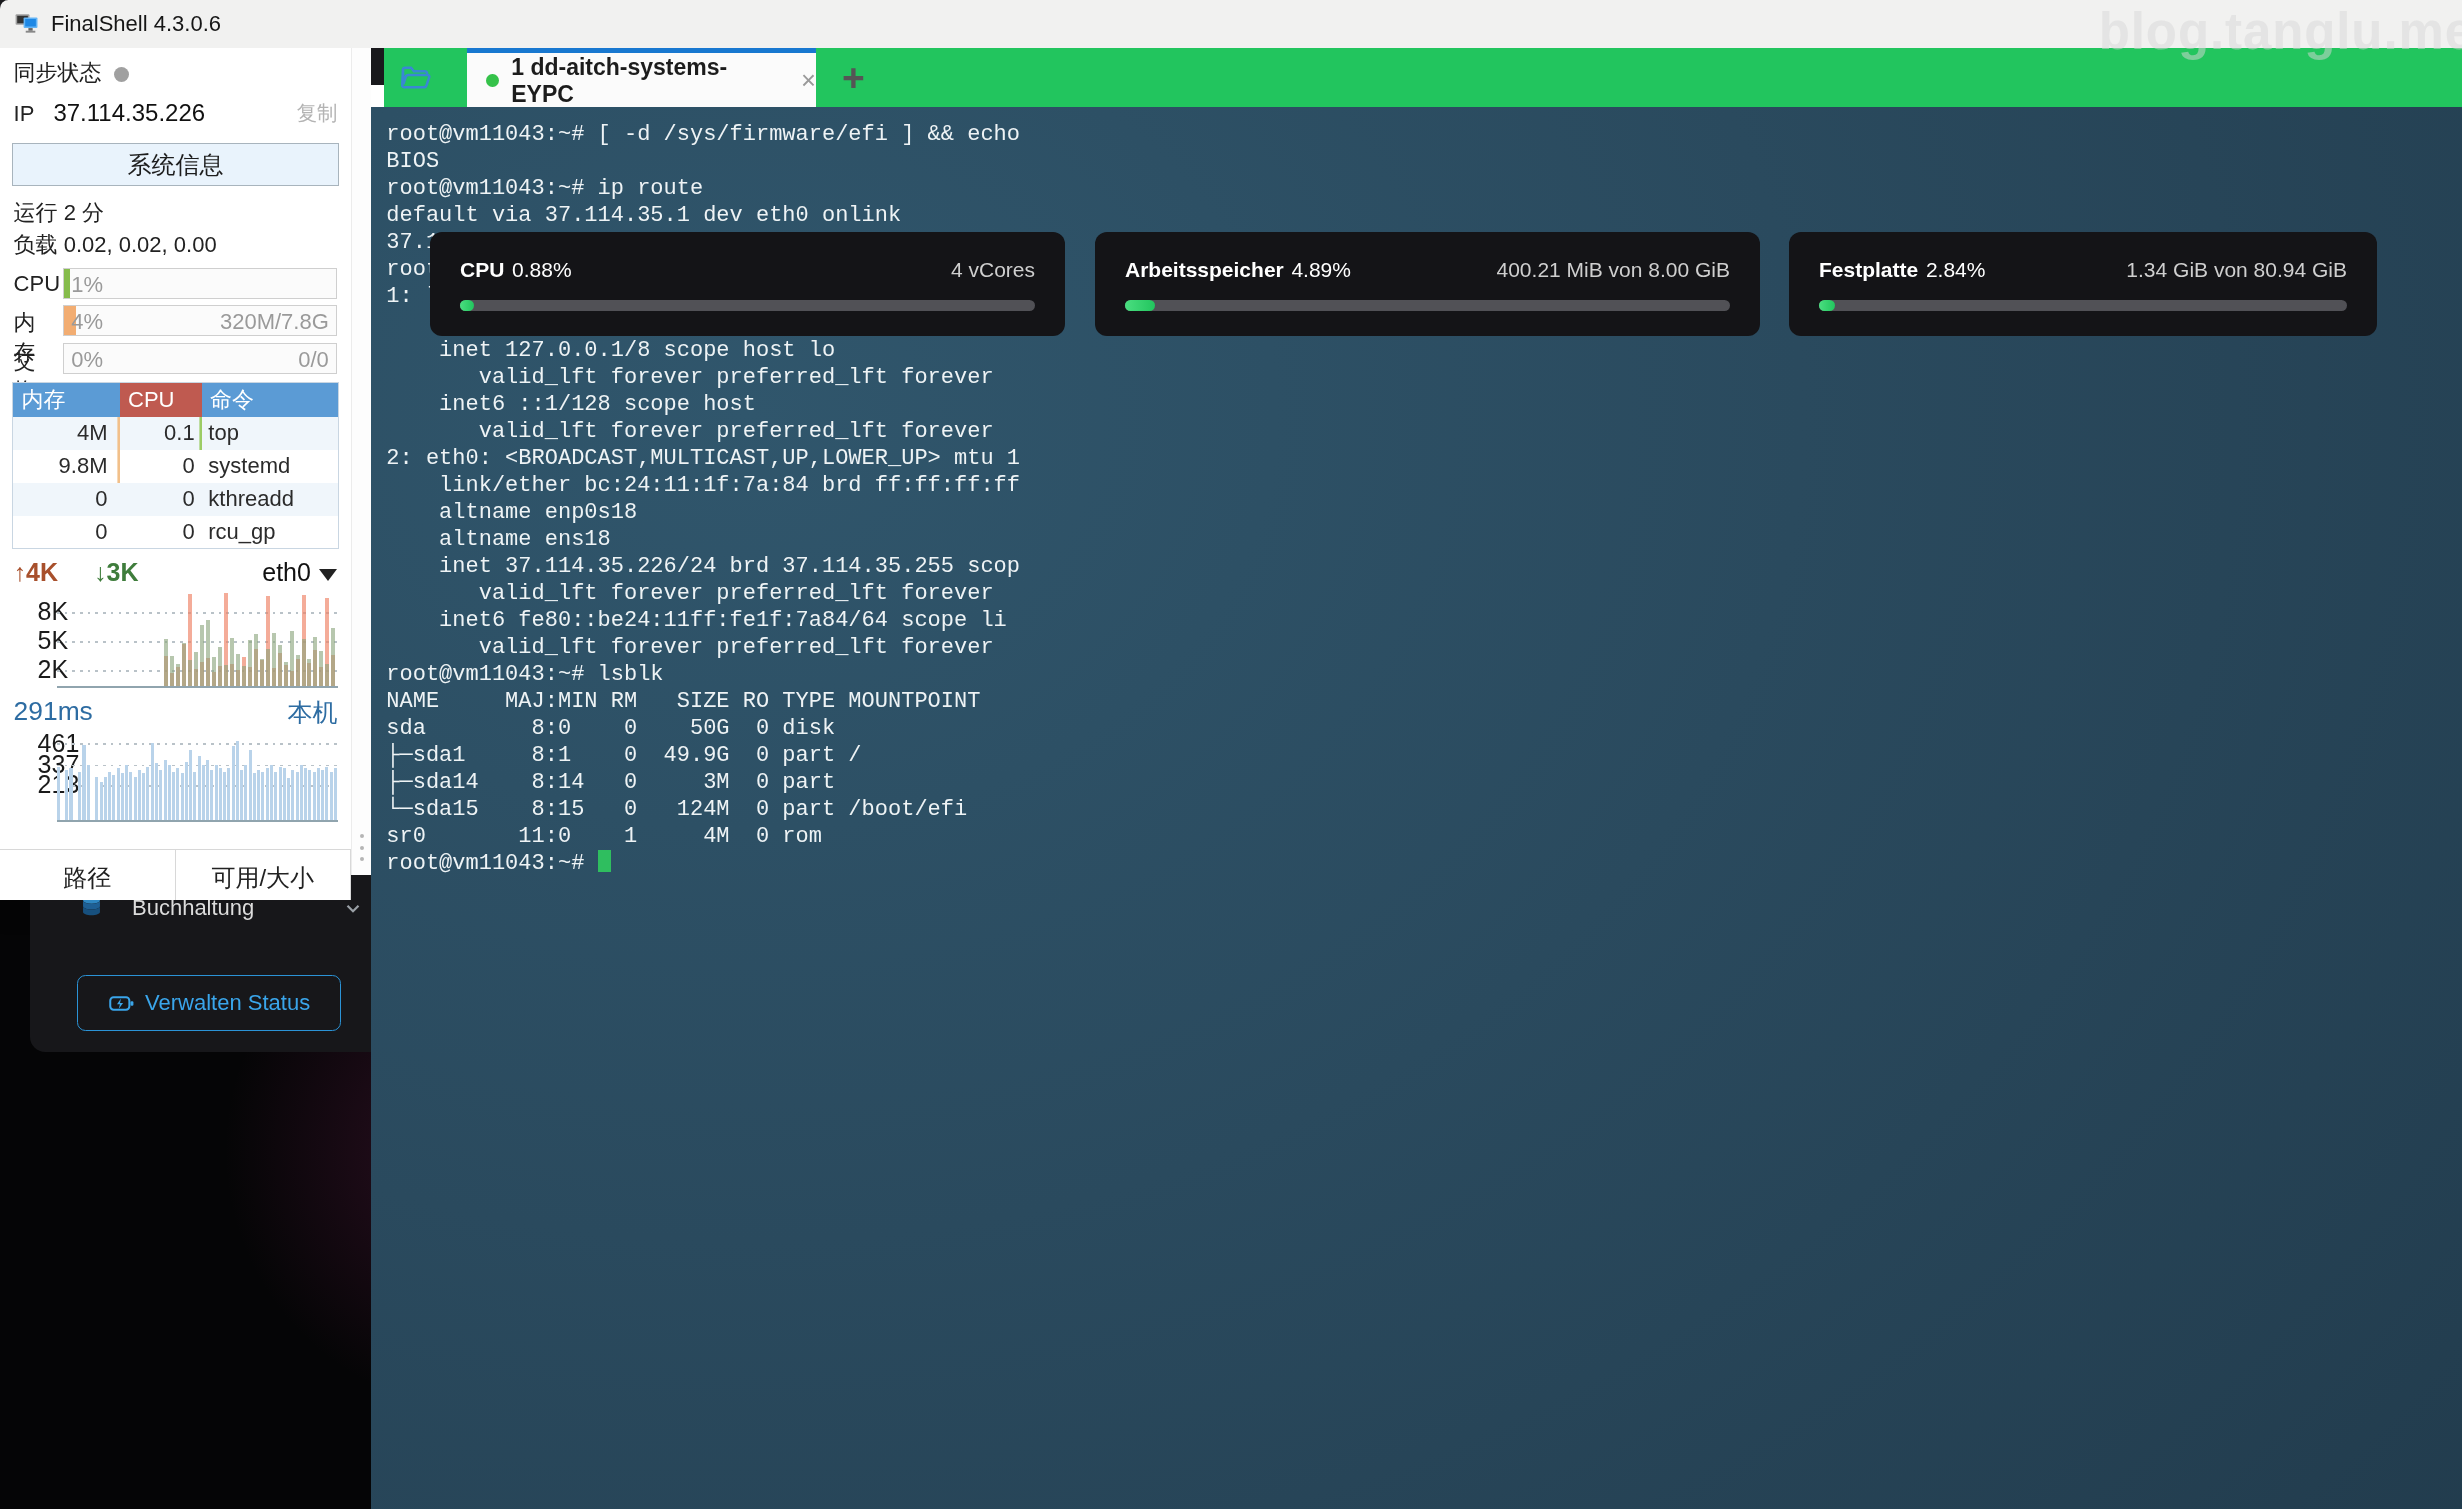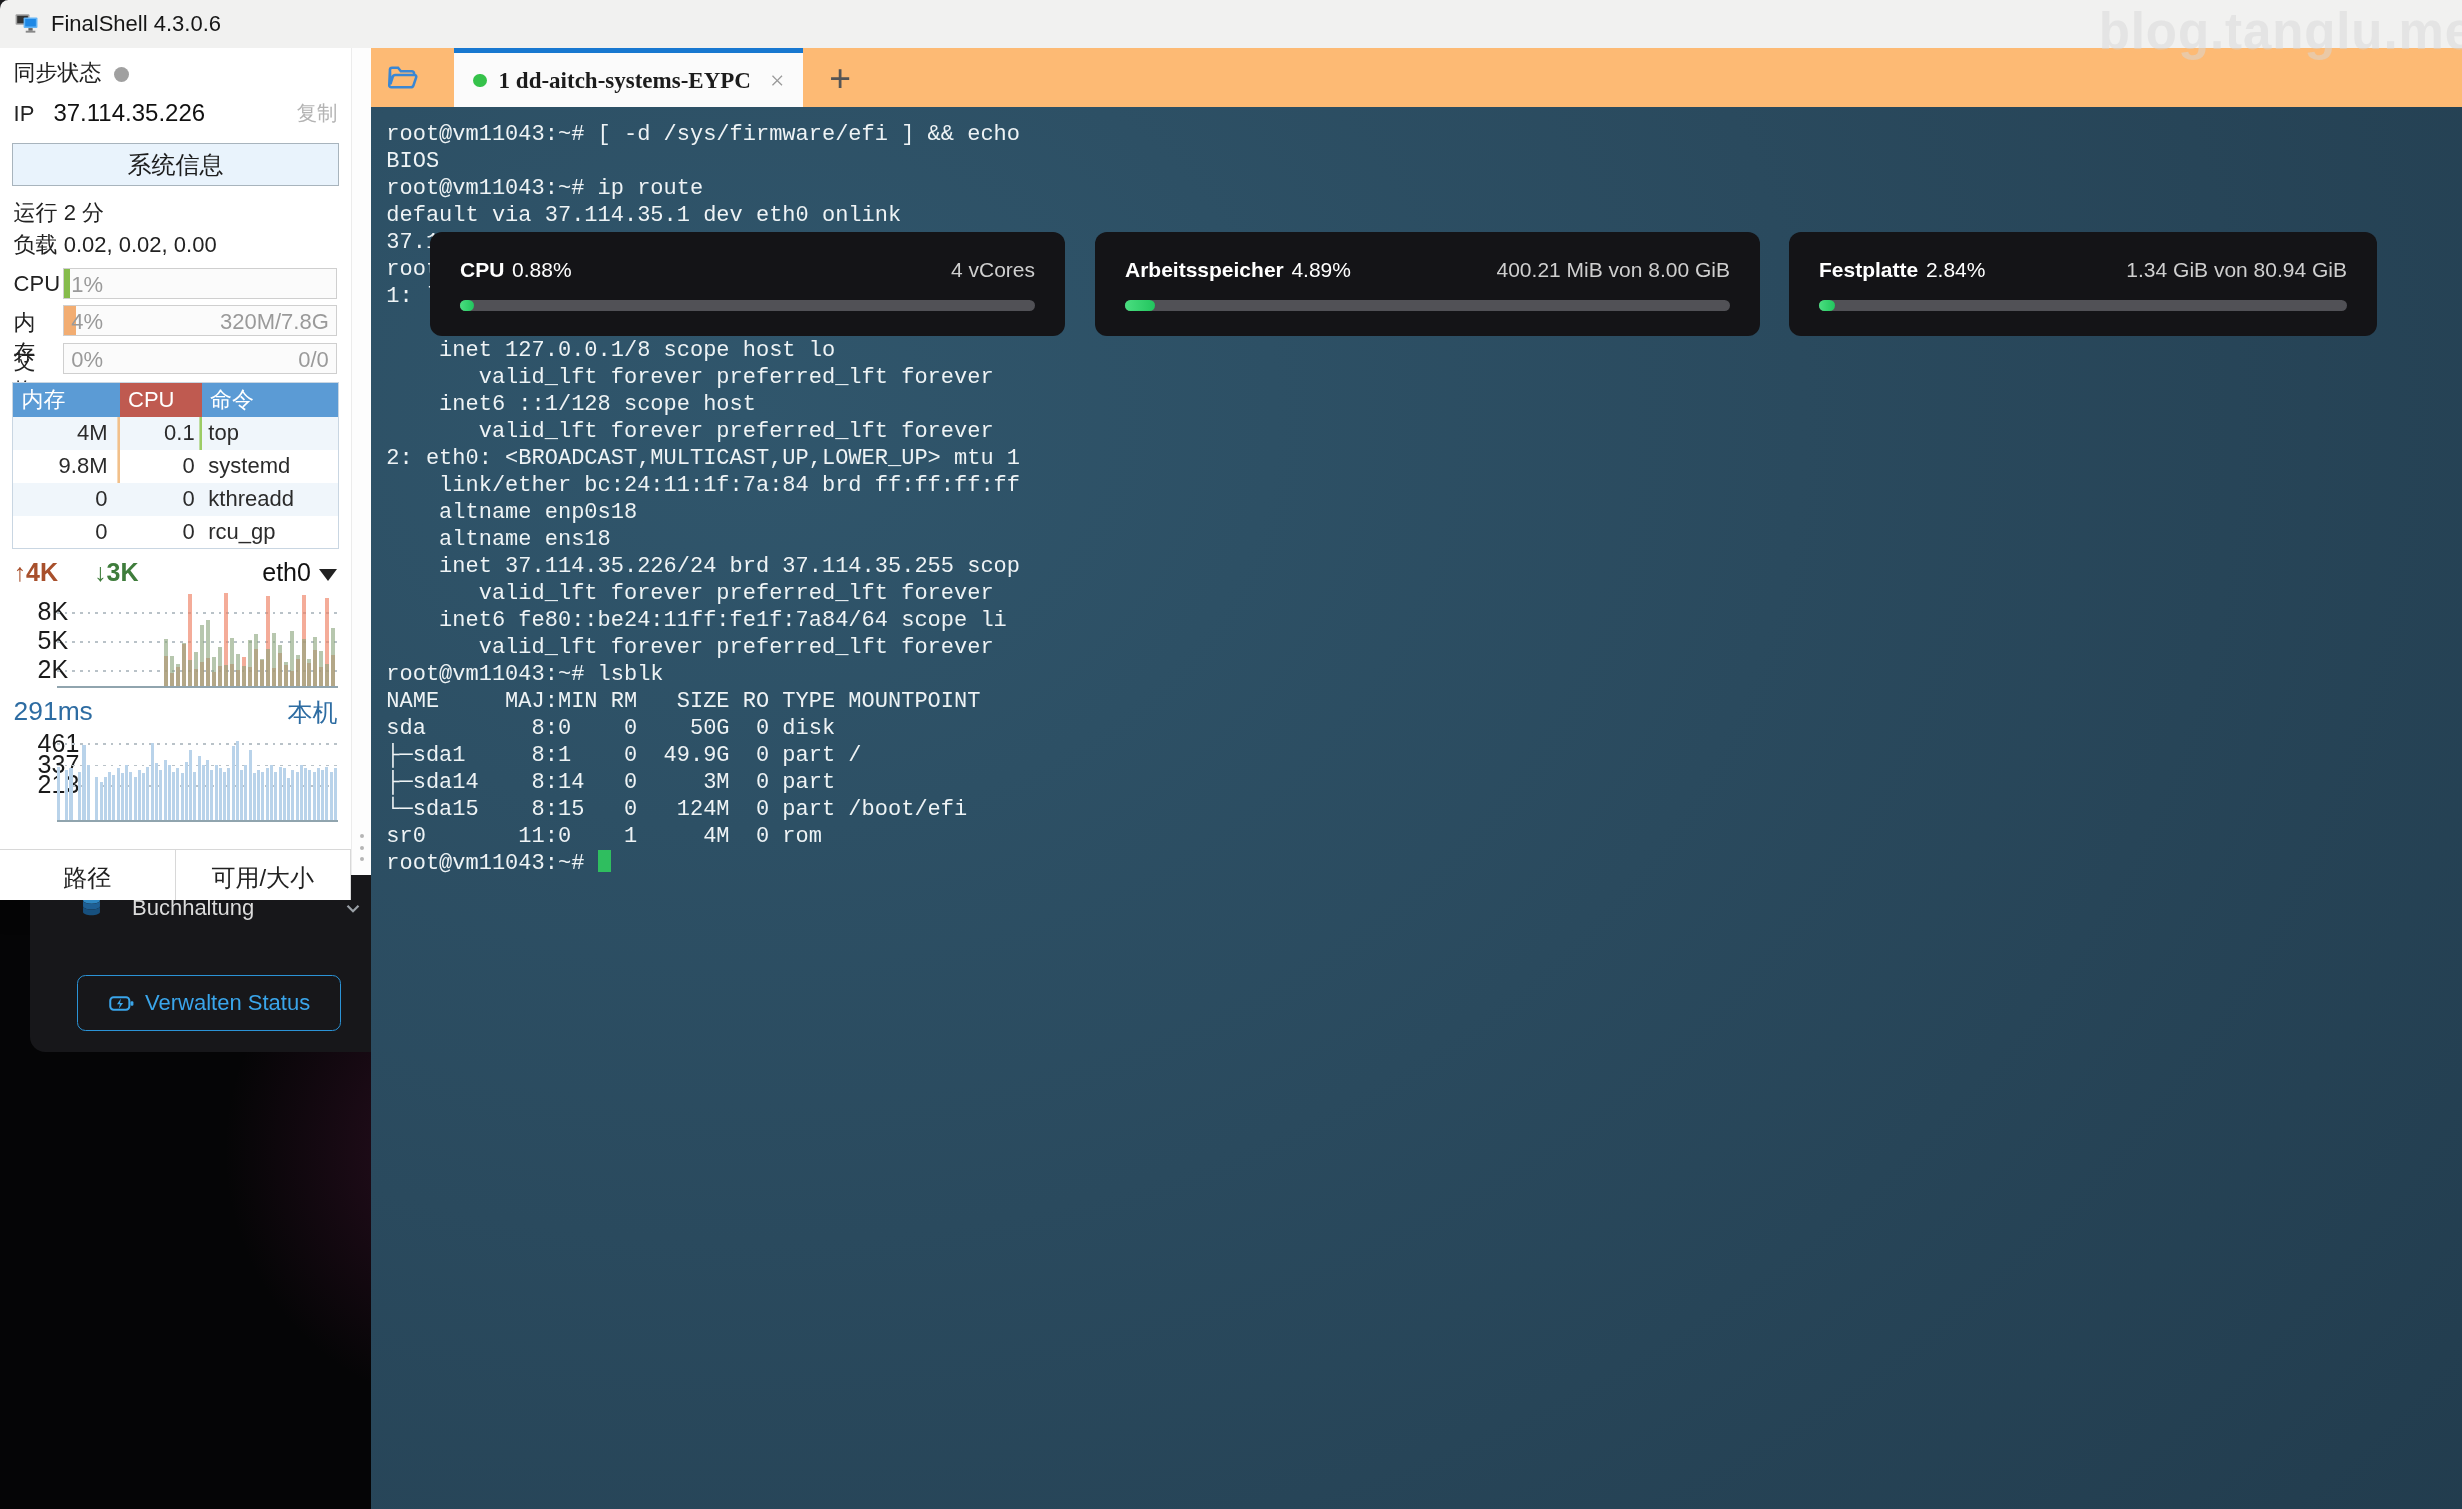--- a/index.html
+++ b/index.html
@@ -91,21 +91,21 @@
   
   #finalshell { left:1438px; top:635px; width:1024px; height:875px; background:#fff;
                 border-top-left-radius:8.5px; box-shadow:-12px 8.5px 43px rgba(0,0,0,.6); z-index:40; overflow:hidden; }
   #fs-titlebar { position:absolute; left:0; top:0; width:100%; height:48px; background:#f1f1f0; border-top-left-radius:8.5px; }
   #fs-titlebar .ic { position:absolute; left:13.6px; top:11px; width:25.6px; height:25.6px; }
   #fs-title { position:absolute; left:51px; top:0; height:48px; display:flex; align-items:center; font-size:22px; color:#161616; }
   #fs-panel { position:absolute; left:0; top:48px; width:351px; height:827px; background:#fff; font-size:22px; color:#222; }
   #fs-scrollstrip { position:absolute; left:351px; top:48px; width:20.4px; height:827px; background:#fdfdfd;
                     border-left:0.9px solid #ececec; cursor:pointer; }
   .strip-dot { position:absolute; left:7.7px; width:4.3px; height:4.3px; border-radius:50%; background:#b5b5b5; }
-  #fs-tabstrip { position:absolute; left:371px; top:48px; right:0; height:60px; background:#fdba74;font-family:Liberation Serif, serif; }
+  #fs-tabstrip { position:absolute; left:384px; top:48px; right:0; height:60px; background:#22c55e; }
   #fs-folder { position:absolute; left:13.6px; top:12px; width:34px; height:34px; cursor:pointer; }
   #fs-tab { position:absolute; left:83px; top:0; width:349px; height:60px; background:#fbfbfb;
             border-top:5.1px solid #1878d0; display:flex; align-items:center; cursor:pointer; }
   #fs-tab .gdot { width:13.6px; height:13.6px; border-radius:50%; background:#35c24a; margin:0 12px 0 19px; }
   #fs-tab .tname { font-size:23px; font-weight:700; color:#1c1c1c; }
   #fs-tab .tclose { margin-left:19px; font-size:25.6px; color:#9a9a9a; cursor:pointer; }
   #fs-newtab { position:absolute; left:458px; top:0; height:60px; display:flex; align-items:center;
                font-size:39px; font-weight:700; color:#555; cursor:pointer; }
   #fs-terminal { position:absolute; left:371px; top:107px; right:0; bottom:0;
                  background:radial-gradient(120% 140% at 18% 22%, #30566c 0%, #2a4a5e 42%, #20394a 100%); cursor:text; }

